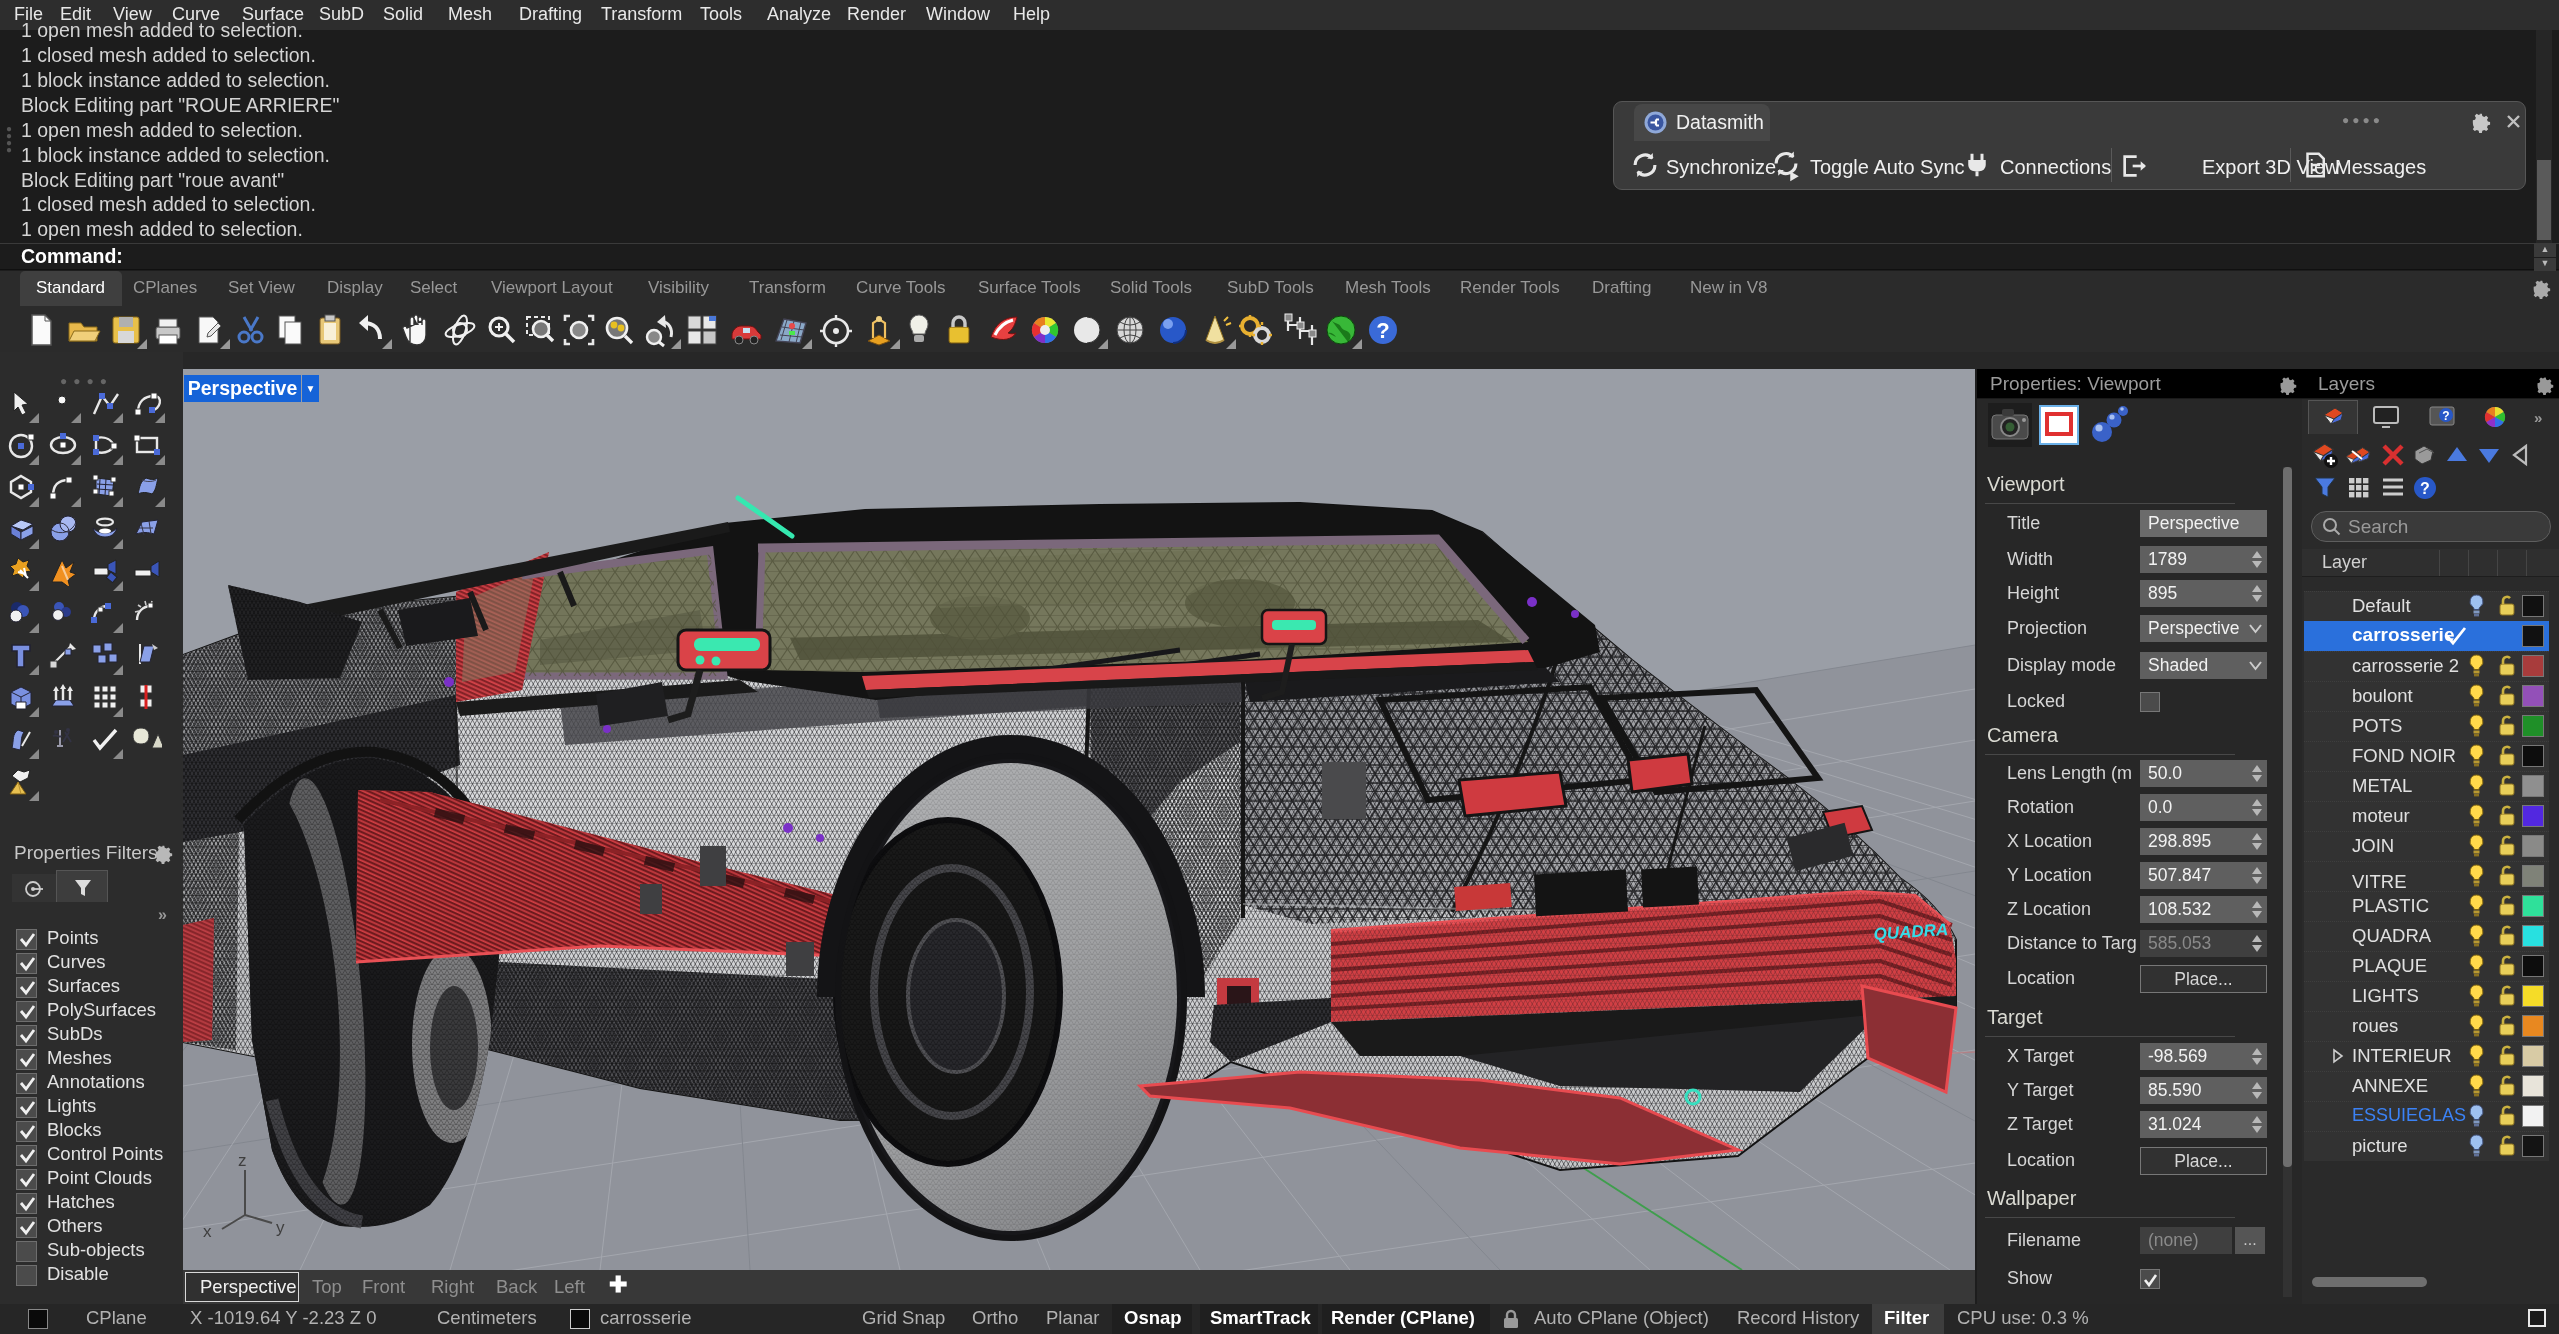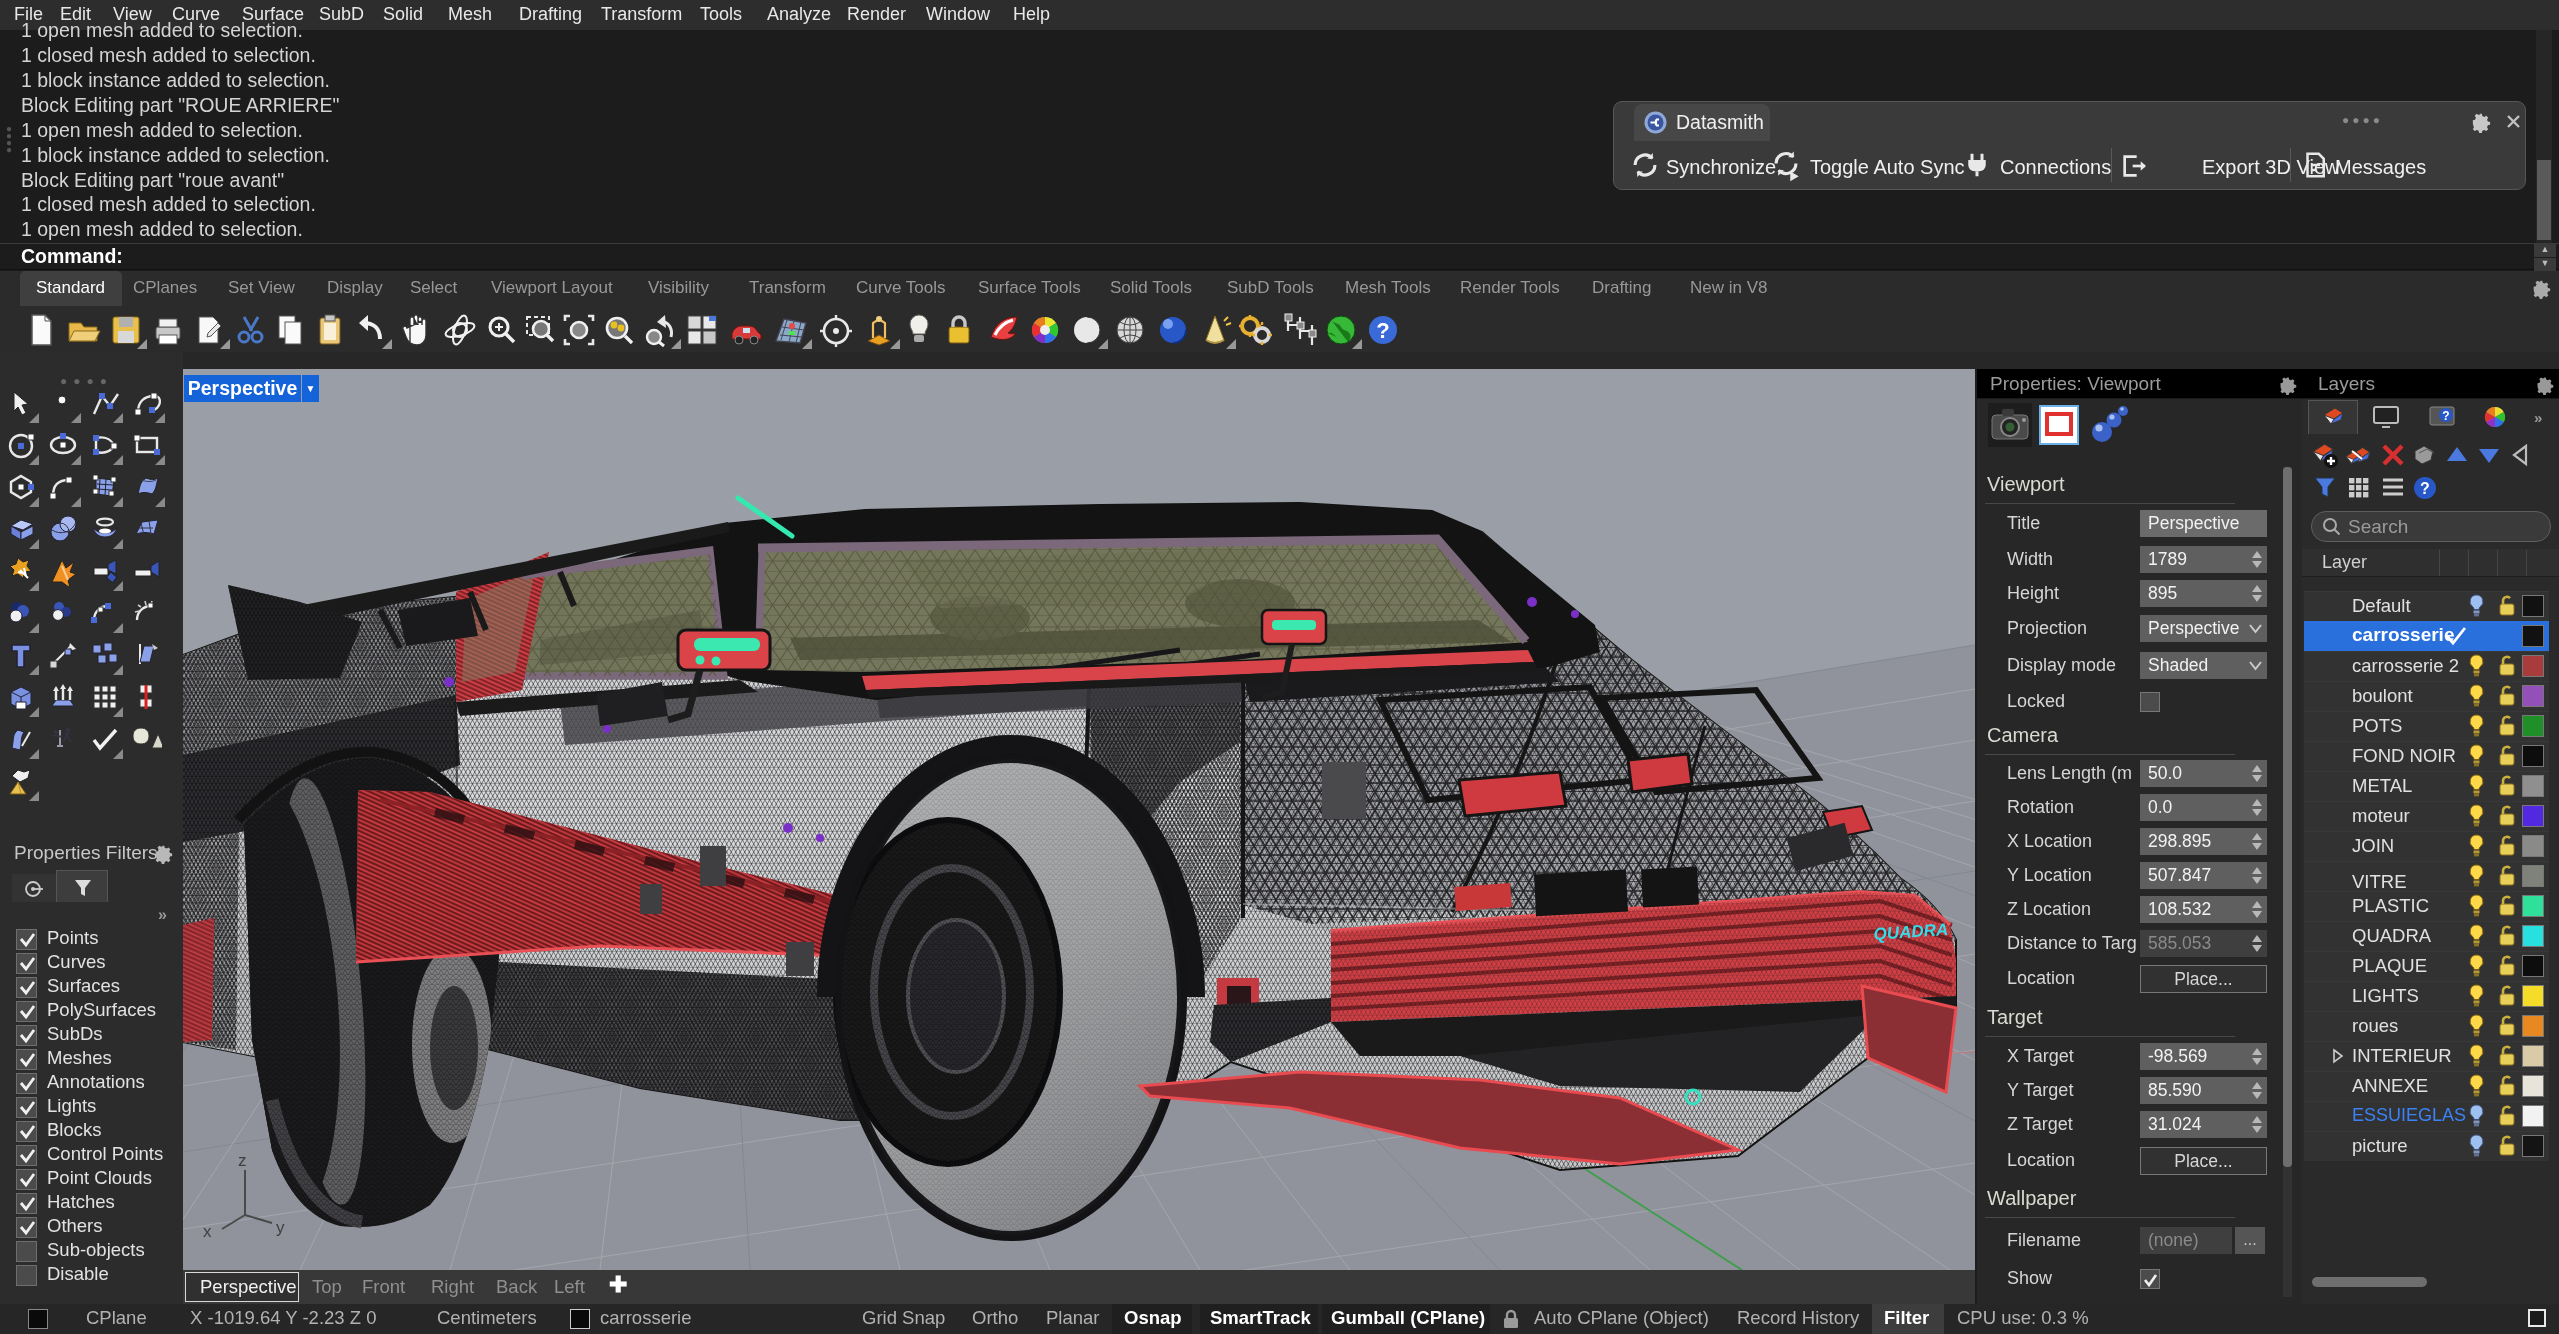--- a/index.html
+++ b/index.html
@@ -1398,21 +1398,21 @@
 <div style="position:absolute;left:570px;top:5px;width:20px;height:20px;background:#0a0a0a;border:1px solid #ccc;"></div>
 <span style="left:600px;">carrosserie</span>
 <span style="left:862px;">Grid Snap</span>
 <span style="left:972px;">Ortho</span>
 <span style="left:1046px;">Planar</span>
 <div style="position:absolute;left:1112px;top:0;width:80px;height:30px;background:#1f1f1f"></div>
 <span style="left:1124px;color:#fff;font-weight:bold;">Osnap</span>
 <div style="position:absolute;left:1200px;top:0;width:118px;height:30px;background:#1f1f1f"></div>
 <span style="left:1210px;color:#fff;font-weight:bold;">SmartTrack</span>
 <div style="position:absolute;left:1322px;top:0;width:168px;height:30px;background:#1f1f1f"></div>
-<span style="left:1331px;color:#fff;font-weight:bold;">Gumball (CPlane)</span>
+<span style="left:1331px;color:#fff;font-weight:bold;">Render (CPlane)</span>
 <svg style="position:absolute;left:1502px;top:5px" width="18" height="20">
       <rect x="2" y="9" width="14" height="10" rx="1.5" fill="#9a9a9a"></rect>
       <path d="M5 9V6a4 4 0 018 0v3" fill="none" stroke="#9a9a9a" stroke-width="2.4"></path>
     </svg>
 <span style="left:1534px;">Auto CPlane (Object)</span>
 <span style="left:1737px;">Record History</span>
 <div style="position:absolute;left:1872px;top:0px;width:72px;height:30px;background:#3d3d3d;"></div>
 <span style="left:1884px;color:#fff;font-weight:bold;">Filter</span>
 <span style="left:1957px;">CPU use: 0.3 %</span>
 <div style="position:absolute;left:2528px;top:5px;width:18px;height:18px;background:#1a1a1a;border:2px solid #e8e8e8;"></div>

